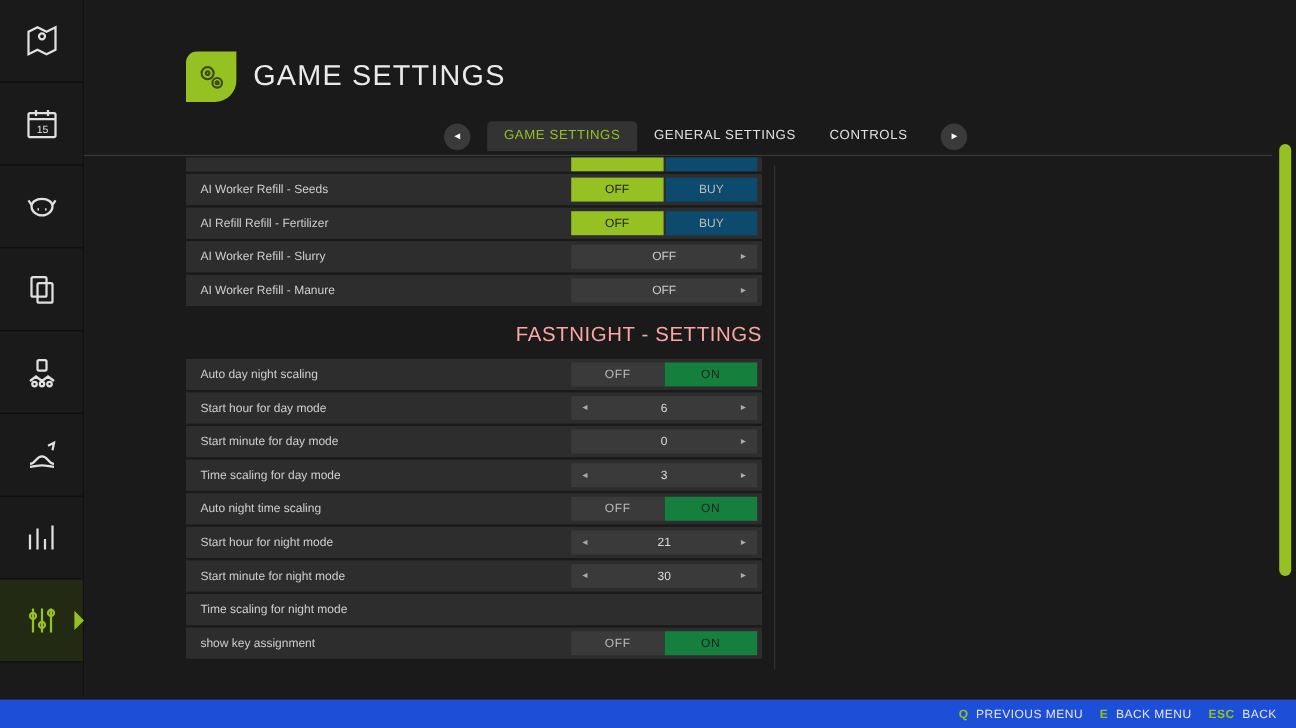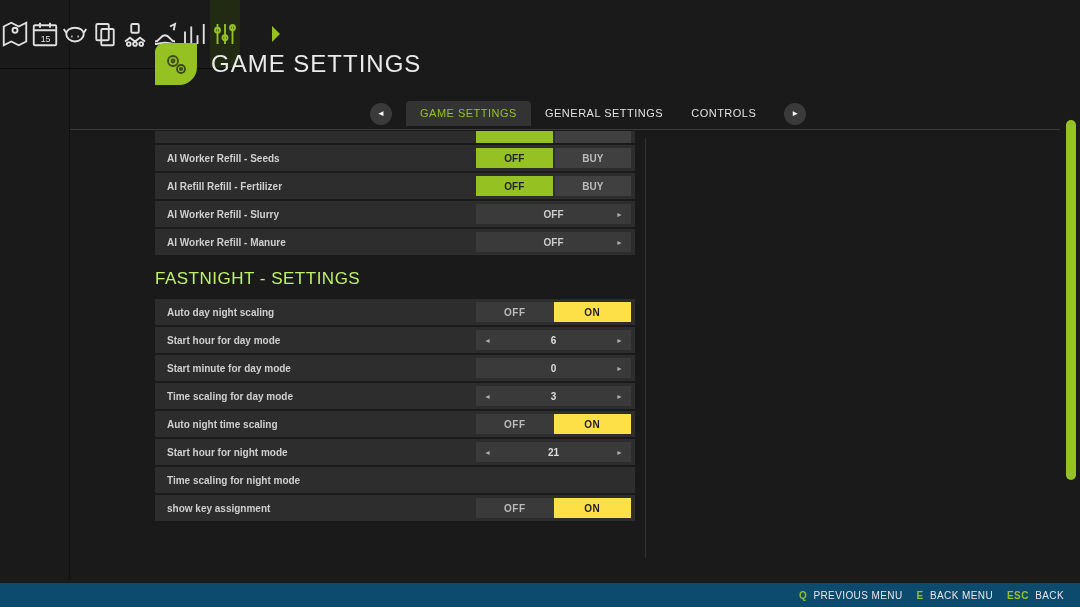--- a/index.html
+++ b/index.html
@@ -6,20 +6,21 @@
     html, body { width: 1080px; height: 607px; overflow: hidden; font-family: Arial, Helvetica, sans-serif; background: #1a1a1a; }
     body { position: relative; color: #e0e0e0; font-size: 11px; }
 
     
     .sidebar {
         position: absolute;
         left: 0; top: 0;
         width: 70px; height: 580px;
         background: #1a1a1a;
         display: flex;
+        flex-direction: column;
         border-right: 1px solid #111;
     }
     .sidebar .nav-item {
         height: 69px;
         display: flex;
         align-items: center;
         justify-content: center;
         border-bottom: 1px solid #0d0d0d;
         cursor: pointer;
         position: relative;
@@ -111,52 +112,52 @@
     .row{
         height: 26px;
         background:#2d2d2d;
         margin-bottom: 2px;
         display:flex;
         align-items:center;
         padding-left: 12px;
         padding-right: 0;
         justify-content: space-between;
         font-size: 10px;
-        font-weight: bold;
     }
     .row .label{ color:#cfcfcf; font-size: 10px; }
     .row .control{ width: 155px; height:20px; display:flex; margin-right:4px; }
 
     
     .dual { display:flex; width:155px; height:20px; font-size:10px; }
     .dual div{ flex:1; display:flex; align-items:center; justify-content:center; letter-spacing:.5px; }
-    .dual .sel{ background:#fde047; color:#222; }
+    .dual .sel{ background:#15803d; color:#222; }
     .dual .unsel{ background:#3a3a3a; color:#bbb; }
 
     
     .buyrow { display:flex; width:155px; height:20px; font-size:10px; gap:2px;}
     .buyrow div{ flex:1; display:flex; align-items:center; justify-content:center; }
     .buyrow .offsel{ background:#95c122; color:#222; }
-    .buyrow .buy{ background:#404040; color:#bbb; }
+    .buyrow .buy{ background:#0c4a6e; color:#bbb; }
 
     
     .single{ display:flex; width:155px; height:20px; background:#3a3a3a; font-size:10px; align-items:center; justify-content:center; position:relative; color:#ccc; }
     .single .arrow-r{ position:absolute; right:8px; font-size:7px; color:#aaa;}
 
     
     .spinner{ display:flex; width:155px; height:20px; background:#3a3a3a; align-items:center; justify-content:center; position:relative; color:#ddd; font-size:10px;}
     .spinner .arrow-l{ position:absolute; left:8px; font-size:7px; color:#aaa; cursor:pointer;}
     .spinner .arrow-r{ position:absolute; right:8px; font-size:7px; color:#aaa; cursor:pointer;}
 
     
     .section-title{
         margin: 14px 0 10px 0;
         font-size: 17px;
         letter-spacing: .5px;
-        color: #bef264;
+        color: #fca5a5;
+        text-align: right;
     }
 
     
     .content-divider{
         position:absolute;
         left: 645px;
         top: 138px;
         height: 420px;
         width: 0;
         border-left: 1px solid #333;
@@ -177,21 +178,21 @@
         border-radius:5px;
     }
 
     
 
     
     .bottom-bar{
         position:absolute;
         left:0; bottom:0;
         width:1080px; height:24px;
-        background:#0c4a6e;
+        background:#1d4ed8;
         display:flex;
         align-items:center;
         justify-content:flex-end;
         gap:14px;
         padding-right:16px;
         font-size:10px;
         color:#e6e6e6;
         letter-spacing:.4px;
     }
     .key{ color:#95c122; font-weight:bold; }
@@ -392,20 +393,30 @@
     <span class="label">Start hour for night mode</span>
     <div class="control">
       <div class="spinner">
         <span class="arrow-l">◄</span>
         <span>21</span>
         <span class="arrow-r">►</span>
       </div>
     </div>
   </div>
 
+  <div class="row">
+    <span class="label">Start minute for night mode</span>
+    <div class="control">
+      <div class="spinner">
+        <span class="arrow-l">◄</span>
+        <span>30</span>
+        <span class="arrow-r">►</span>
+      </div>
+    </div>
+  </div>
 
   <div class="row">
     <span class="label">Time scaling for night mode</span>
   </div>
 
   <div class="row">
     <span class="label">show key assignment</span>
     <div class="control">
       <div class="dual">
         <div class="unsel">OFF</div>

